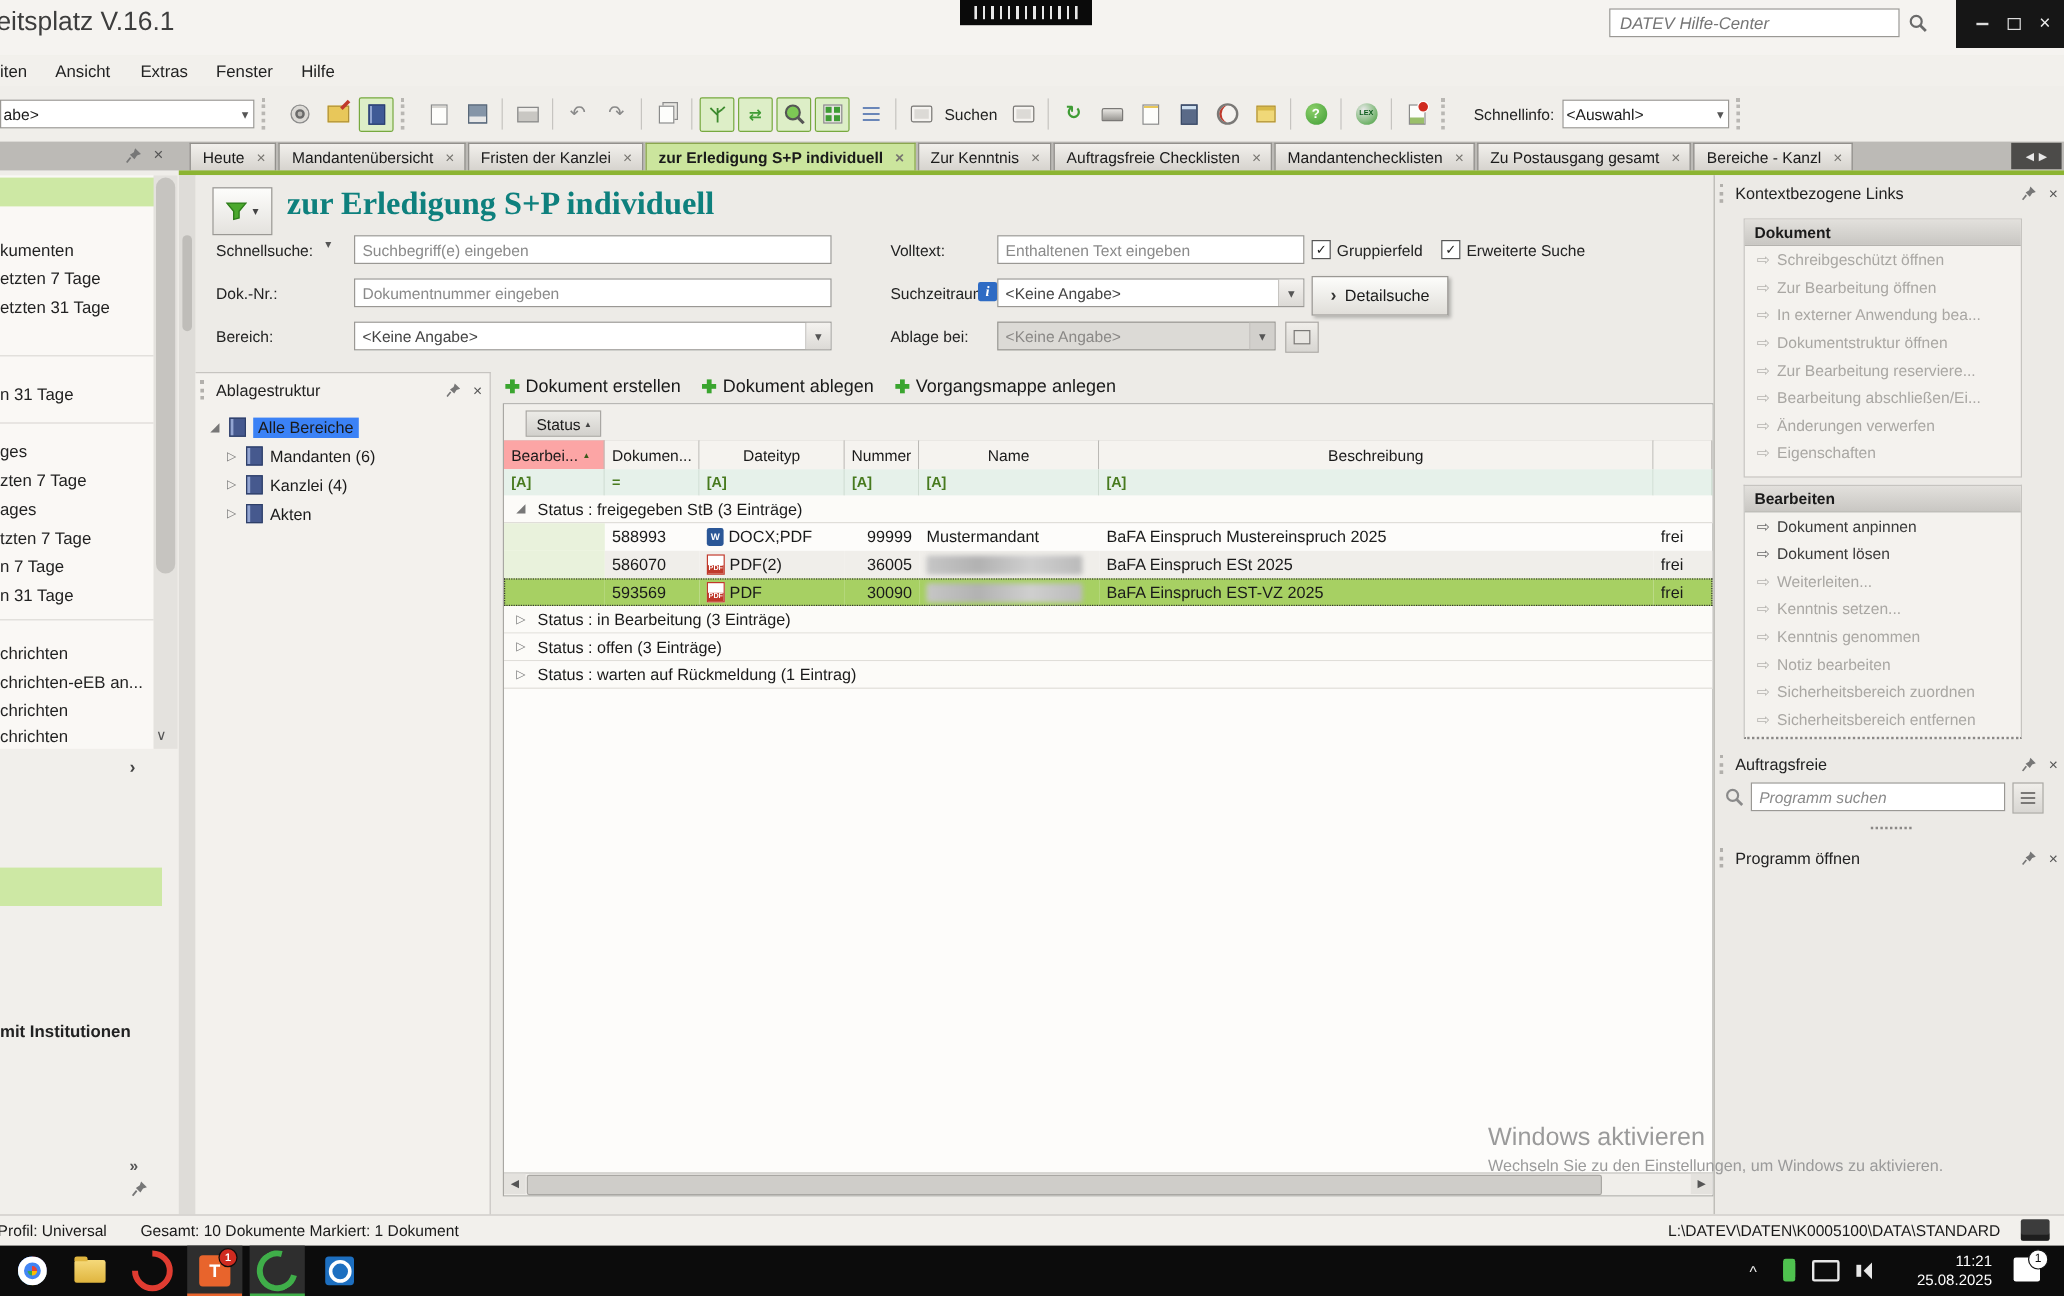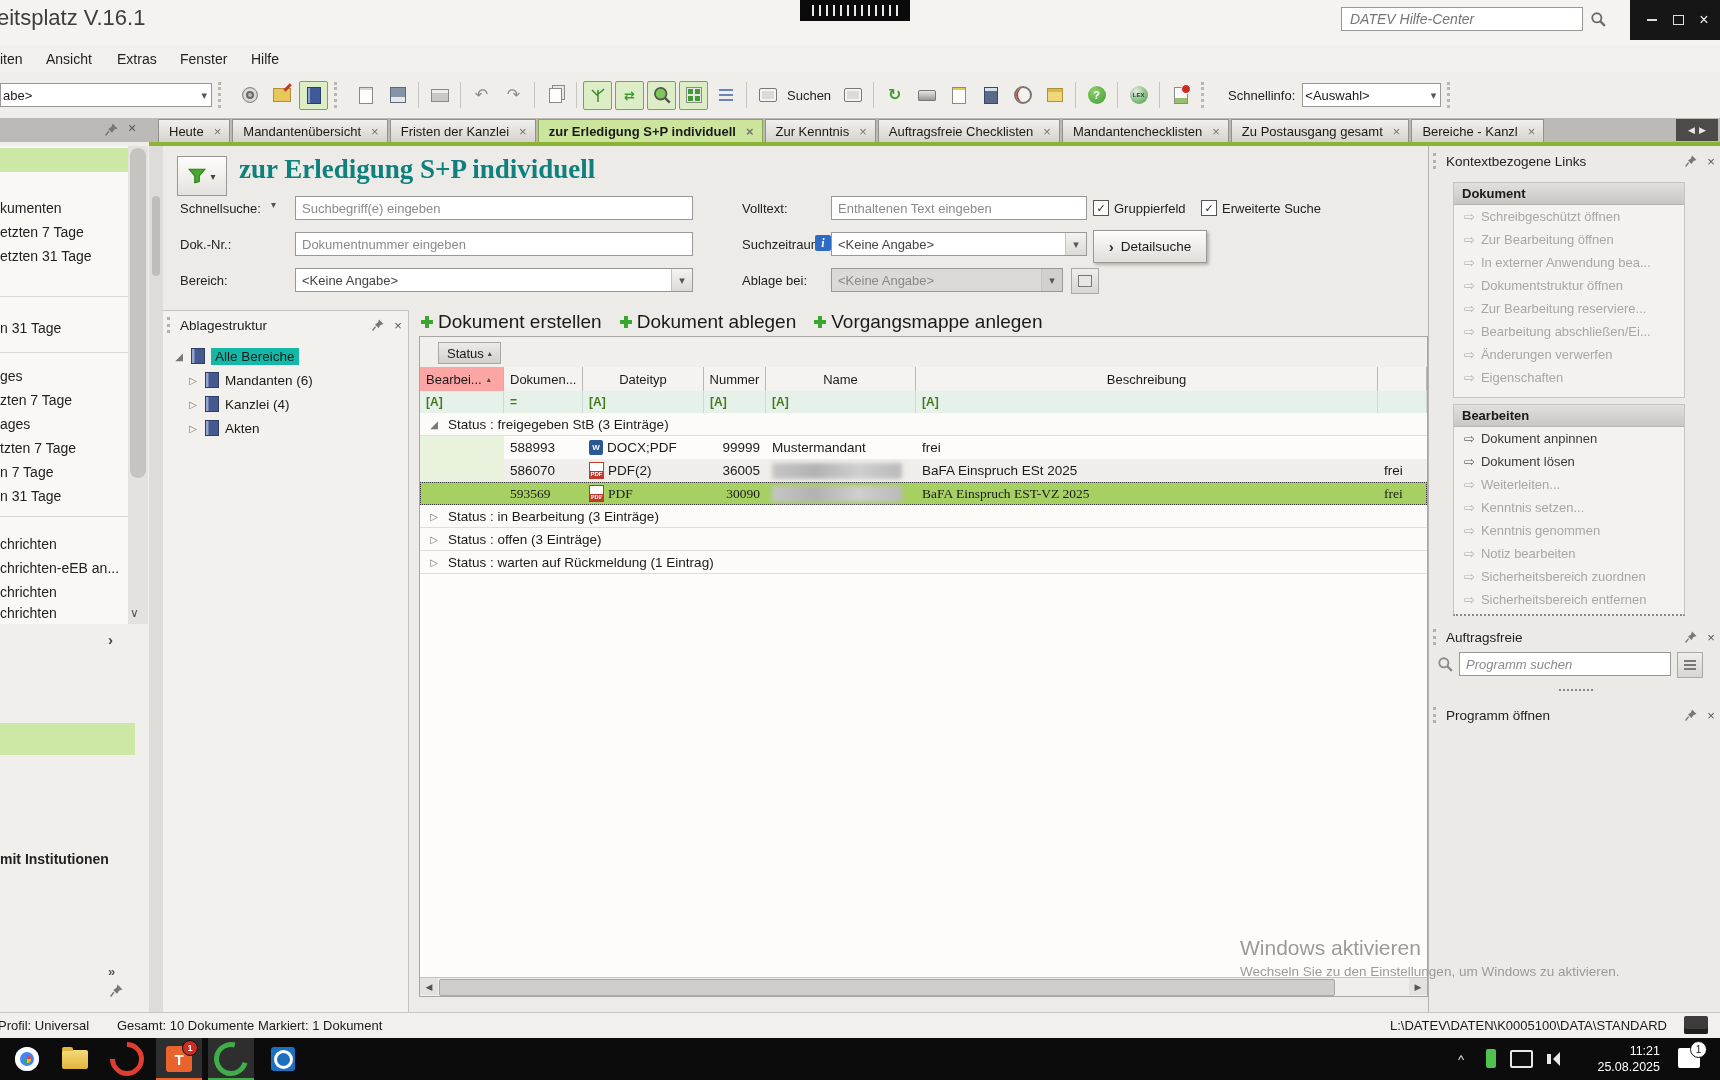--- a/index.html
+++ b/index.html
@@ -125,45 +125,45 @@
 
   
   #ablagePanel{left:0px;top:164px;width:245px;height:831px;background:#f3f1ed;border-right:1px solid #c6c4c0;border-top:1px solid #c6c4c0;}
   #ablageHdr{position:absolute;left:0;top:0;width:100%;height:28px;display:flex;align-items:center;}
   .handle{width:4px;height:16px;border-left:3px dotted #b2b0ac;margin:0 6px 0 4px;}
   .phdr-t{font-size:13.5px;color:#222;flex:1;}
   .pin-btn,.x-btn{width:20px;display:flex;align-items:center;justify-content:center;color:#555;}
   .tree-item{position:absolute;left:0;height:22px;display:flex;align-items:center;gap:6px;font-size:13.5px;}
   .tw{width:12px;text-align:center;color:#777;font-size:10px;}
   .book{width:12px;height:14px;background:#46598e;border:1px solid #2e3f68;box-shadow:inset 2.5px 0 0 #93a5d2;}
-  .tree-item .sel{background:#14b8a6;padding:1px 4px;}
+  .tree-item .sel{background:#3b82f6;padding:1px 4px;}
 
   
   #actionBar{left:258px;top:164px;height:24px;display:flex;gap:18px;align-items:center;}
-  .act{display:flex;align-items:center;gap:5px;font-size:19px;}
+  .act{display:flex;align-items:center;gap:5px;font-size:15px;}
 
   
   #tableOuter{left:256px;top:190px;width:1009px;height:661px;border:1px solid #a9a7a3;background:#fdfcfa;box-sizing:border-box;}
   #statusRow{position:absolute;left:0;top:0;width:100%;height:30px;background:#f1efeb;border-bottom:1px solid #c6c4c0;}
   #statusChip{position:absolute;left:18px;top:5px;height:20px;padding:0 8px;background:linear-gradient(#ecebe7,#d2d0cc);
       border:1px solid #a9a7a3;display:flex;align-items:center;gap:4px;font-size:13px;}
   .hrow{position:absolute;left:0;width:100%;display:flex;}
   .hc{box-sizing:border-box;border-right:1px solid #bbb9b5;display:flex;align-items:center;justify-content:center;
       font-size:13px;background:#f5f3ef;height:24px;}
   .hc.first{background:#fca5a5;justify-content:flex-start;padding-left:6px;gap:5px;}
   .fc{box-sizing:border-box;border-right:1px solid #cfdcd2;display:flex;align-items:center;height:22px;
       padding-left:6px;background:#e6f1ea;color:#477a1e;font-weight:bold;font-size:12px;}
   .grow{position:absolute;left:0;width:100%;height:23px;display:flex;align-items:center;gap:8px;
       background:#fcfbf8;border-bottom:1px solid #e0ded9;font-size:13.5px;padding-left:8px;box-sizing:border-box;}
   .drow{position:absolute;left:0;width:100%;height:23px;display:flex;}
   .dc{box-sizing:border-box;display:flex;align-items:center;padding:0 6px;font-size:13.5px;white-space:nowrap;overflow:hidden;}
   .drow.odd .dc{background:#f0eeea;}
   .drow .dc.c0{background:#e9f2dc;}
   .drow.selected .dc{background:#a7d063;}
-  .drow.selected{outline:1px dotted #333;outline-offset:-1px;font-family:Liberation Serif, serif;}
+  .drow.selected{outline:1px dotted #333;outline-offset:-1px;}
   .num{justify-content:flex-end;}
   .ficon-word{width:14px;height:15px;background:#2b5797;color:#fff;font-size:8px;font-weight:bold;
       display:flex;align-items:center;justify-content:center;margin-right:4px;flex:none;border-radius:2px;}
   .ficon-pdf{width:13px;height:15px;background:#fff;border:1px solid #c0392b;color:#c0392b;font-size:6px;font-weight:bold;
       display:flex;align-items:flex-end;justify-content:center;margin-right:4px;flex:none;box-shadow:inset 0 -6px 0 #e74c3c00;}
   .ficon-pdf span{background:#c0392b;color:#fff;width:100%;text-align:center;line-height:7px;height:7px;}
   .redact{width:130px;height:16px;background:linear-gradient(90deg,#c6c6c6,#b2b2b2,#cfcfcf,#bababa);filter:blur(2px);border-radius:2px;}
   #hscroll{position:absolute;left:0;bottom:0;width:100%;height:18px;background:#f0eeea;border-top:1px solid #c6c4c0;}
   .sbtn{position:absolute;top:0;width:18px;height:17px;display:flex;align-items:center;justify-content:center;color:#555;font-size:9px;background:#e4e2de;}
   #hthumb{position:absolute;left:19px;right:92px;top:1px;height:15px;background:#cfcdc9;border:1px solid #a9a7a3;border-radius:2px;}
@@ -614,20 +614,21 @@
     </div>
     <div class="drow" style="top:99px">
       <div class="dc c0" style="width:84px"></div>
       <div class="dc" style="width:79px">588993</div>
       <div class="dc" style="width:121px">
           <span class="ficon-word">W</span>
           <span>DOCX;PDF</span>
         </div>
       <div class="dc num" style="width:62px">99999</div>
       <div class="dc" style="width:150px">Mustermandant</div>
+      <div class="dc" style="width:462px">BaFA Einspruch Mustereinspruch 2025</div>
       <div class="dc" style="flex:1">frei</div>
     </div>
     <div class="drow odd" style="top:122px">
       <div class="dc c0" style="width:84px"></div>
       <div class="dc" style="width:79px">586070</div>
       <div class="dc" style="width:121px">
           <span class="ficon-pdf">
             <span>PDF</span>
           </span>
           <span>PDF(2)</span>

